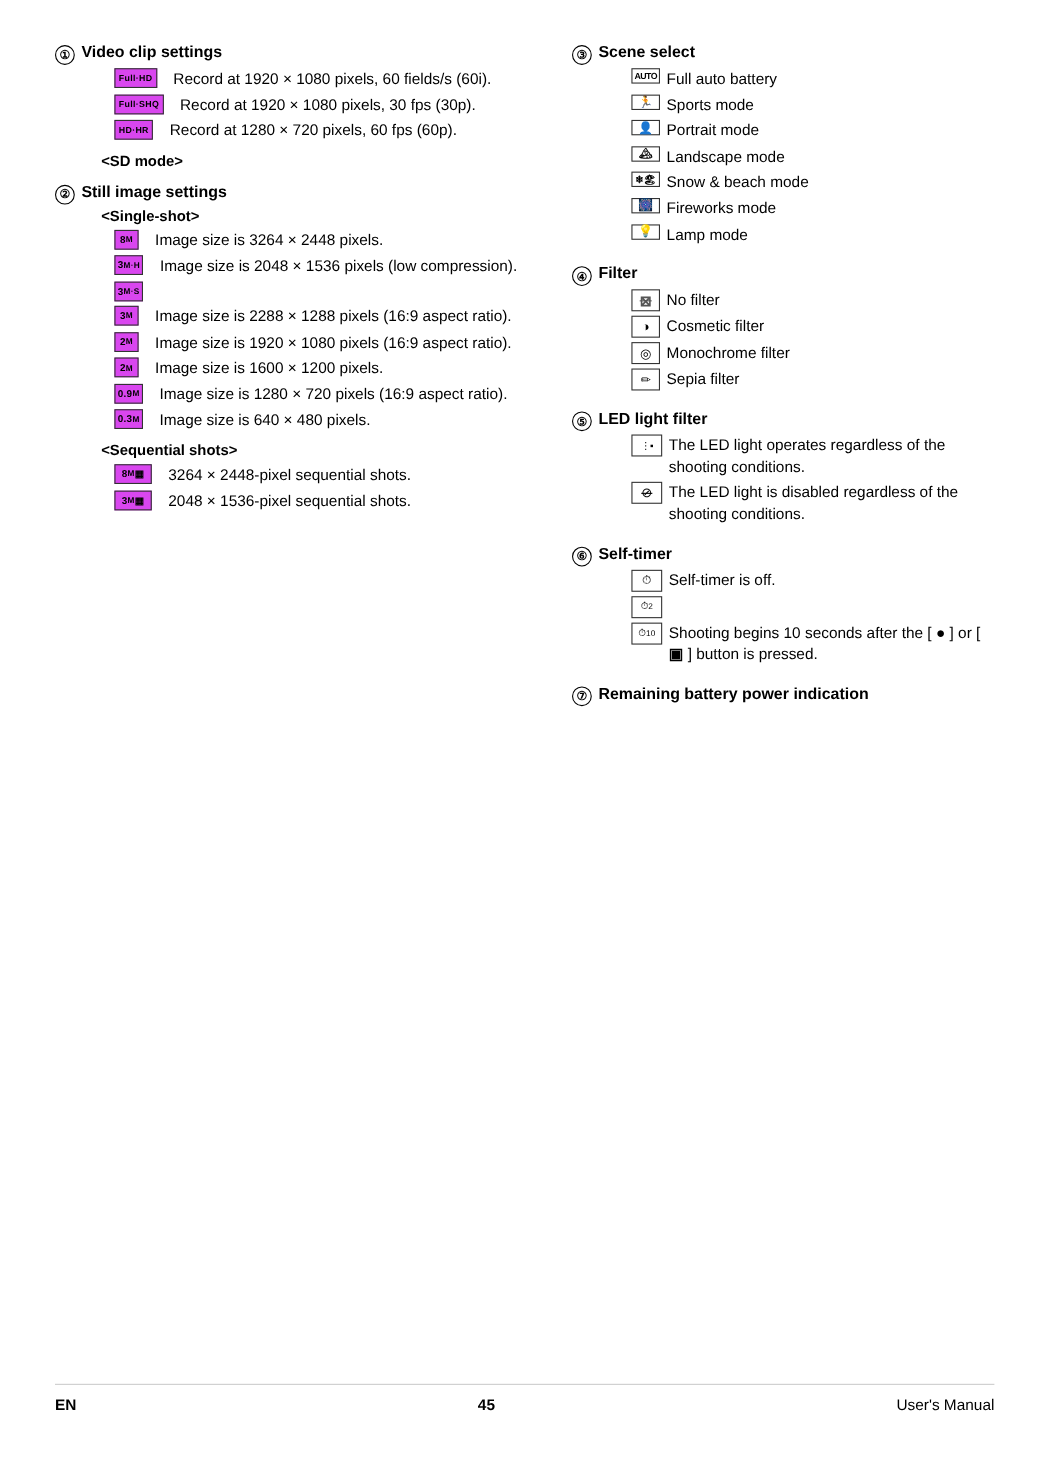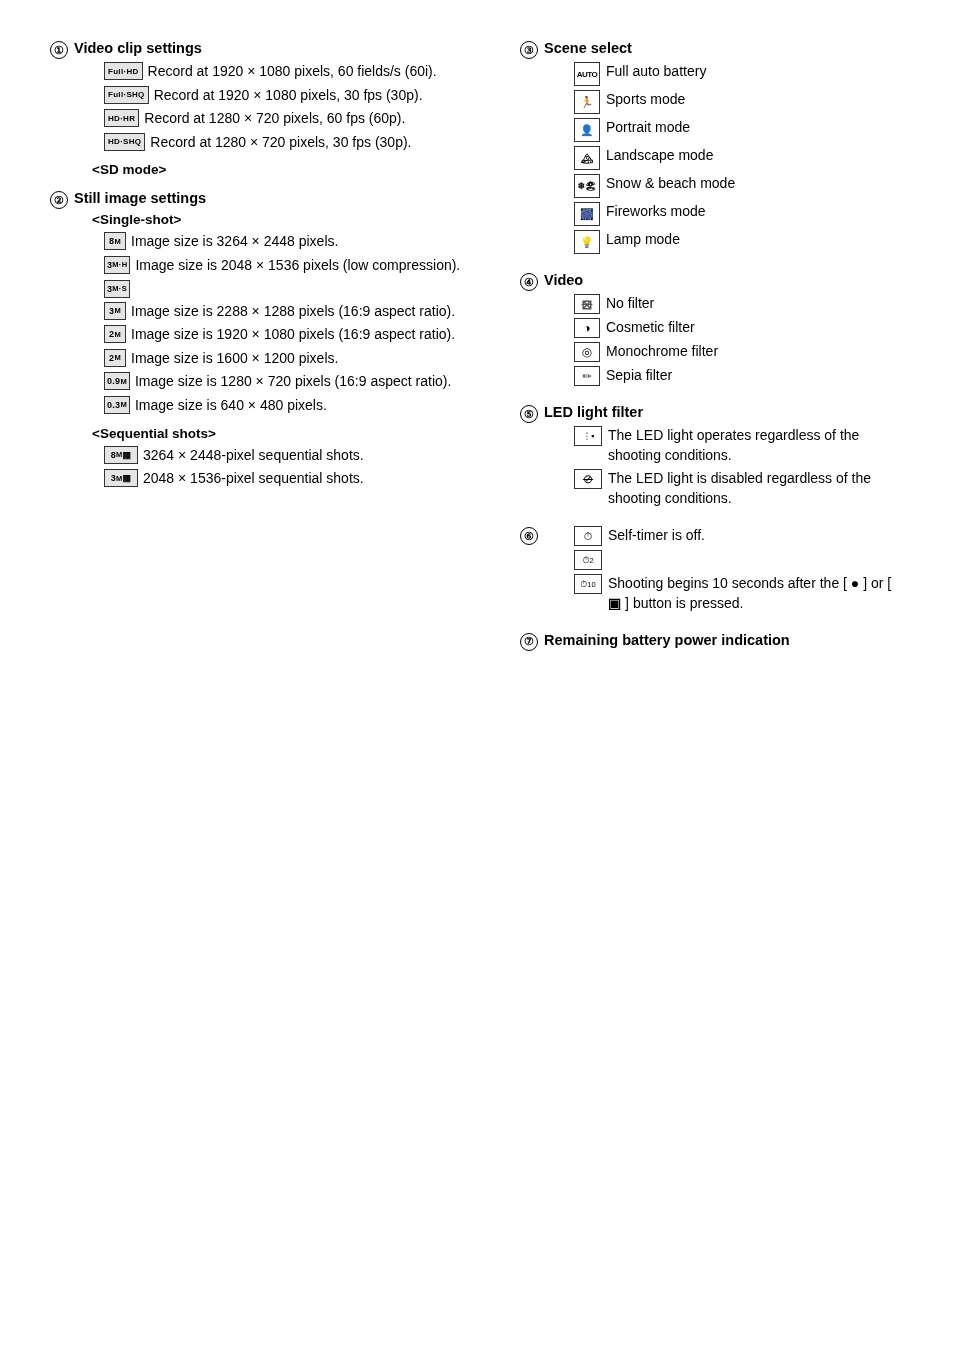--- a/index.html
+++ b/index.html
@@ -54,25 +54,25 @@
       padding-left: 30px;
     }
     .icon-badge {
       display: inline-flex;
       align-items: center;
       justify-content: center;
       border: 1.5px solid #333;
       font-size: 9px;
       font-weight: bold;
       padding: 1px 3px;
-      margin-right: 5px;
+      margin-right: 15px;
       min-width: 36px;
       height: 18px;
       flex-shrink: 0;
-      background: #e5e5e5;
+      background: #d946ef;
       letter-spacing: 0.3px;
       white-space: nowrap;
     }
     .icon-badge.small {
       font-size: 8px;
       min-width: 30px;
     }
     .icon-badge.sq {
       min-width: 22px;
       padding: 1px 2px;
@@ -101,21 +101,21 @@
     }
     .section-content {
       flex: 1;
     }
     .scene-icon {
       display: inline-flex;
       align-items: center;
       justify-content: center;
       border: 1.5px solid #333;
       width: 26px;
-      height: 24px;
+      height: 14px;
       margin-right: 6px;
       flex-shrink: 0;
       font-size: 9px;
       font-weight: bold;
     }
     .filter-icon {
       display: inline-flex;
       align-items: center;
       justify-content: center;
       border: 1.5px solid #333;
@@ -177,24 +177,20 @@
               <span class="item-text">Record at 1920 × 1080 pixels, 60 fields/s (60i).</span>
             </li>
             <li>
               <span class="icon-badge small">Full·SHQ</span>
               <span class="item-text">Record at 1920 × 1080 pixels, 30 fps (30p).</span>
             </li>
             <li>
               <span class="icon-badge small">HD·HR</span>
               <span class="item-text">Record at 1280 × 720 pixels, 60 fps (60p).</span>
             </li>
-            <li>
-              <span class="icon-badge small">HD·SHQ</span>
-              <span class="item-text">Record at 1280 × 720 pixels, 30 fps (30p).</span>
-            </li>
           </ul>
           <div class="sub-title">&lt;SD mode&gt;</div>
         </div>
       </div>
 
       <div class="numbered-section">
         <span class="circle-num">②</span>
         <div class="section-content">
           <div class="section-title">Still image settings</div>
           <div class="sub-title">&lt;Single-shot&gt;</div>
@@ -285,21 +281,21 @@
               <span class="scene-icon" style="font-size:11px;">💡</span>
               <span class="item-text">Lamp mode</span>
             </li>
           </ul>
         </div>
       </div>
 
       <div class="numbered-section">
         <span class="circle-num">④</span>
         <div class="section-content">
-          <div class="section-title">Video</div>
+          <div class="section-title">Filter</div>
           <ul class="item-list">
             <li>
               <span class="filter-icon" style="font-size:13px;font-weight:bold;color:#555;text-decoration:line-through;">⊠</span>
               <span class="item-text">No filter</span>
             </li>
             <li>
               <span class="filter-icon" style="font-size:12px;">◑</span>
               <span class="item-text">Cosmetic filter</span>
             </li>
             <li>
@@ -327,20 +323,21 @@
               <span class="led-icon" style="font-size:12px;text-decoration:line-through;">⊘</span>
               <span class="item-text">The LED light is disabled regardless of the shooting conditions.</span>
             </li>
           </ul>
         </div>
       </div>
 
       <div class="numbered-section">
         <span class="circle-num">⑥</span>
         <div class="section-content">
+          <div class="section-title">Self-timer</div>
           <ul class="item-list">
             <li>
               <span class="self-icon" style="font-size:11px;">⏱</span>
               <span class="item-text">Self-timer is off.</span>
             </li>
             <li style="align-items:flex-start;">
               <span class="self-icon" style="font-size:9px;">⏱<sub>2</sub></span>
             </li>
             <li style="align-items:flex-start;">
               <span class="self-icon" style="font-size:9px;">⏱<sub>10</sub></span>
@@ -353,13 +350,18 @@
       <div class="numbered-section">
         <span class="circle-num">⑦</span>
         <div class="section-content">
           <div class="section-title">Remaining battery power indication</div>
         </div>
       </div>
 
     </div>
   </div>
 
+  <div class="footer">
+    <span class="footer-left">EN</span>
+    <span class="footer-center">45</span>
+    <span class="footer-right">User's Manual</span>
+  </div>
 </div>
 
 </body></html>

